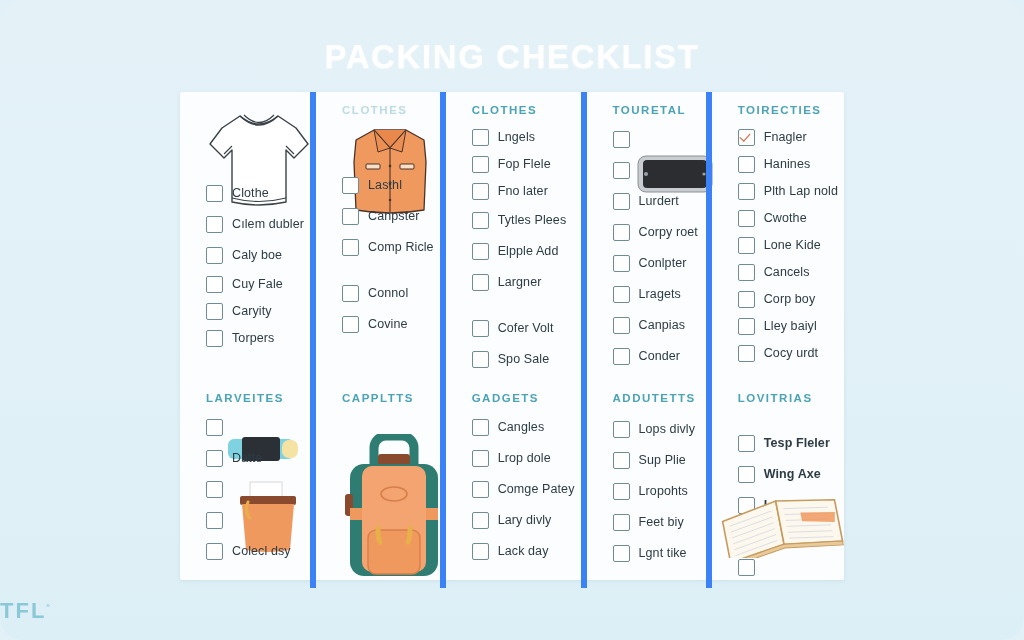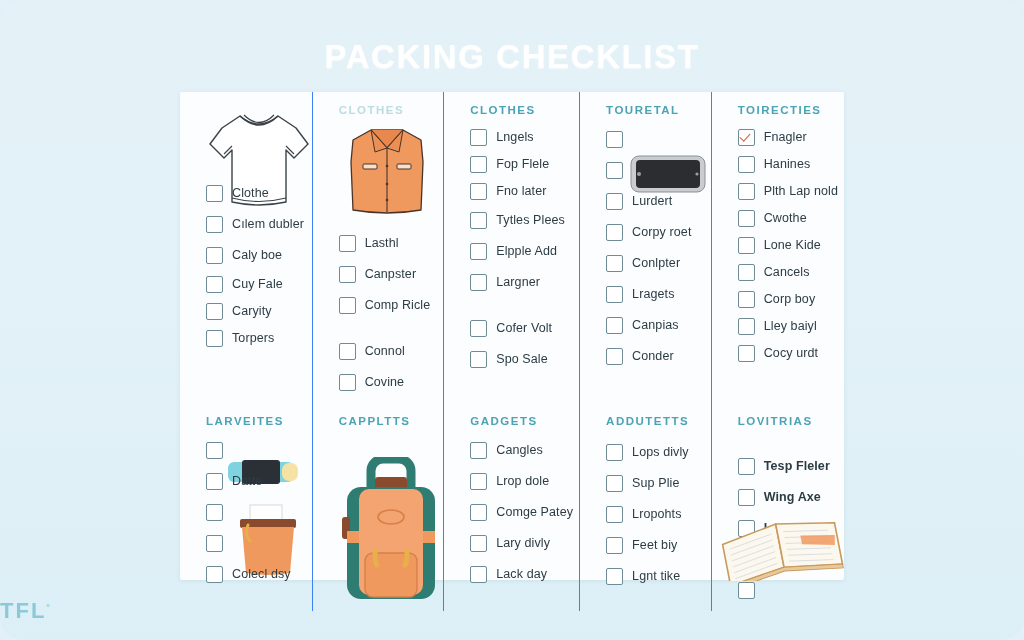--- a/index.html
+++ b/index.html
@@ -47,21 +47,21 @@
     position: absolute;
     inset: 0;
     display: grid;
     grid-template-columns: repeat(5, 1fr);
     grid-template-rows: 1fr 1fr;
   }
   .col {
     position: relative;
     padding: 10px 6px 6px 12px;
     box-sizing: border-box;
-    border-left: 1px solid #3b82f6;
+    border-left: 6px solid #3b82f6;
   }
   .col.first { border-left: none; }
   .col.row2 { border-top: none; }
   .col-head {
     font-size: 11.5px;
     font-weight: bold;
     letter-spacing: 1.5px;
     color: #4ba3b5;
     margin: 2px 0 8px 14px;
     white-space: nowrap;
@@ -187,21 +187,21 @@
             <path d="M30 8 L46 26 L62 8" fill="#e8884c" stroke="#4a3328" stroke-width="1.2"></path>
             <path d="M30 8 L34 30 L46 26 Z M62 8 L58 30 L46 26 Z" fill="#eb8f54" stroke="#4a3328" stroke-width="1"></path>
             <line x1="46" y1="26" x2="46" y2="90" stroke="#4a3328" stroke-width="1.1"></line>
             <rect x="22" y="42" width="14" height="5" rx="1" fill="#fbe0c8" stroke="#4a3328" stroke-width="1"></rect>
             <rect x="56" y="42" width="14" height="5" rx="1" fill="#fbe0c8" stroke="#4a3328" stroke-width="1"></rect>
             <circle cx="46" cy="44" r="1.3" fill="#4a3328"></circle>
             <circle cx="46" cy="62" r="1.3" fill="#4a3328"></circle>
             <circle cx="46" cy="78" r="1.3" fill="#4a3328"></circle>
           </svg>
         </div>
-        <div class="items" style="margin-top:112px;">
+        <div class="items" style="margin-top:54px;">
           <div class="item">
             <span class="box"></span>
             <span class="label">Lasthl</span>
           </div>
           <div class="item">
             <span class="box"></span>
             <span class="label">Canpster</span>
           </div>
           <div class="item">
             <span class="box"></span>

